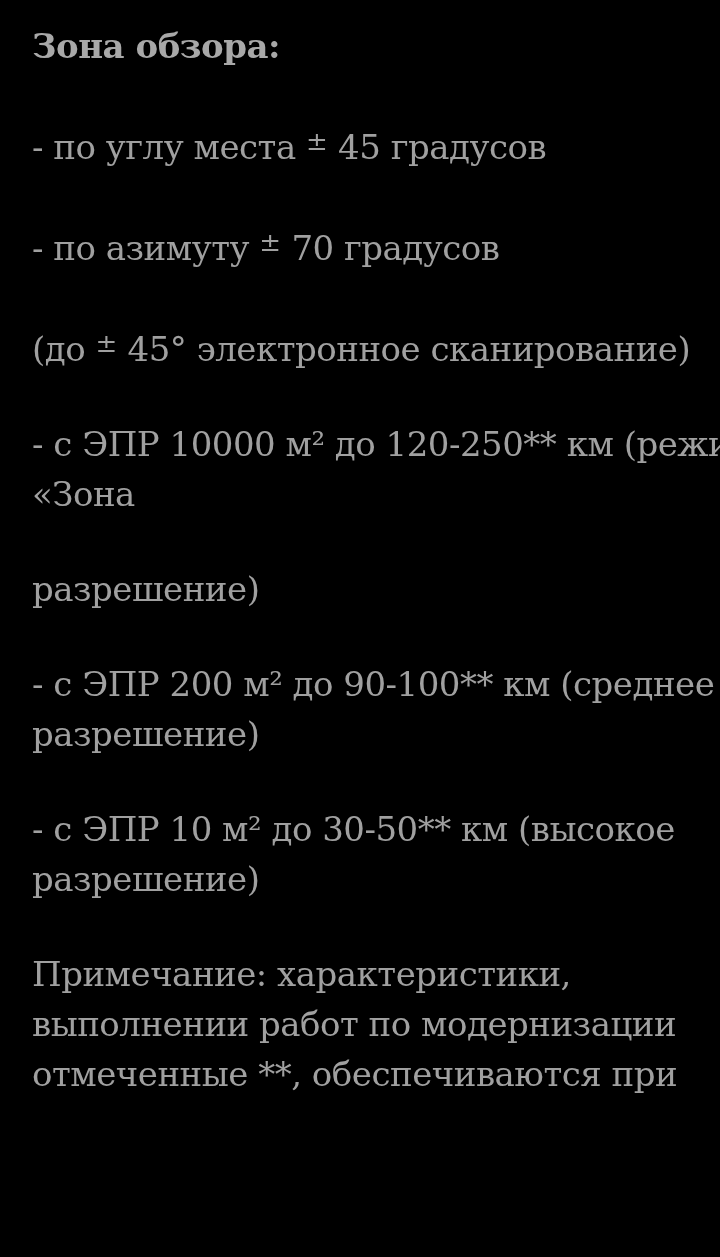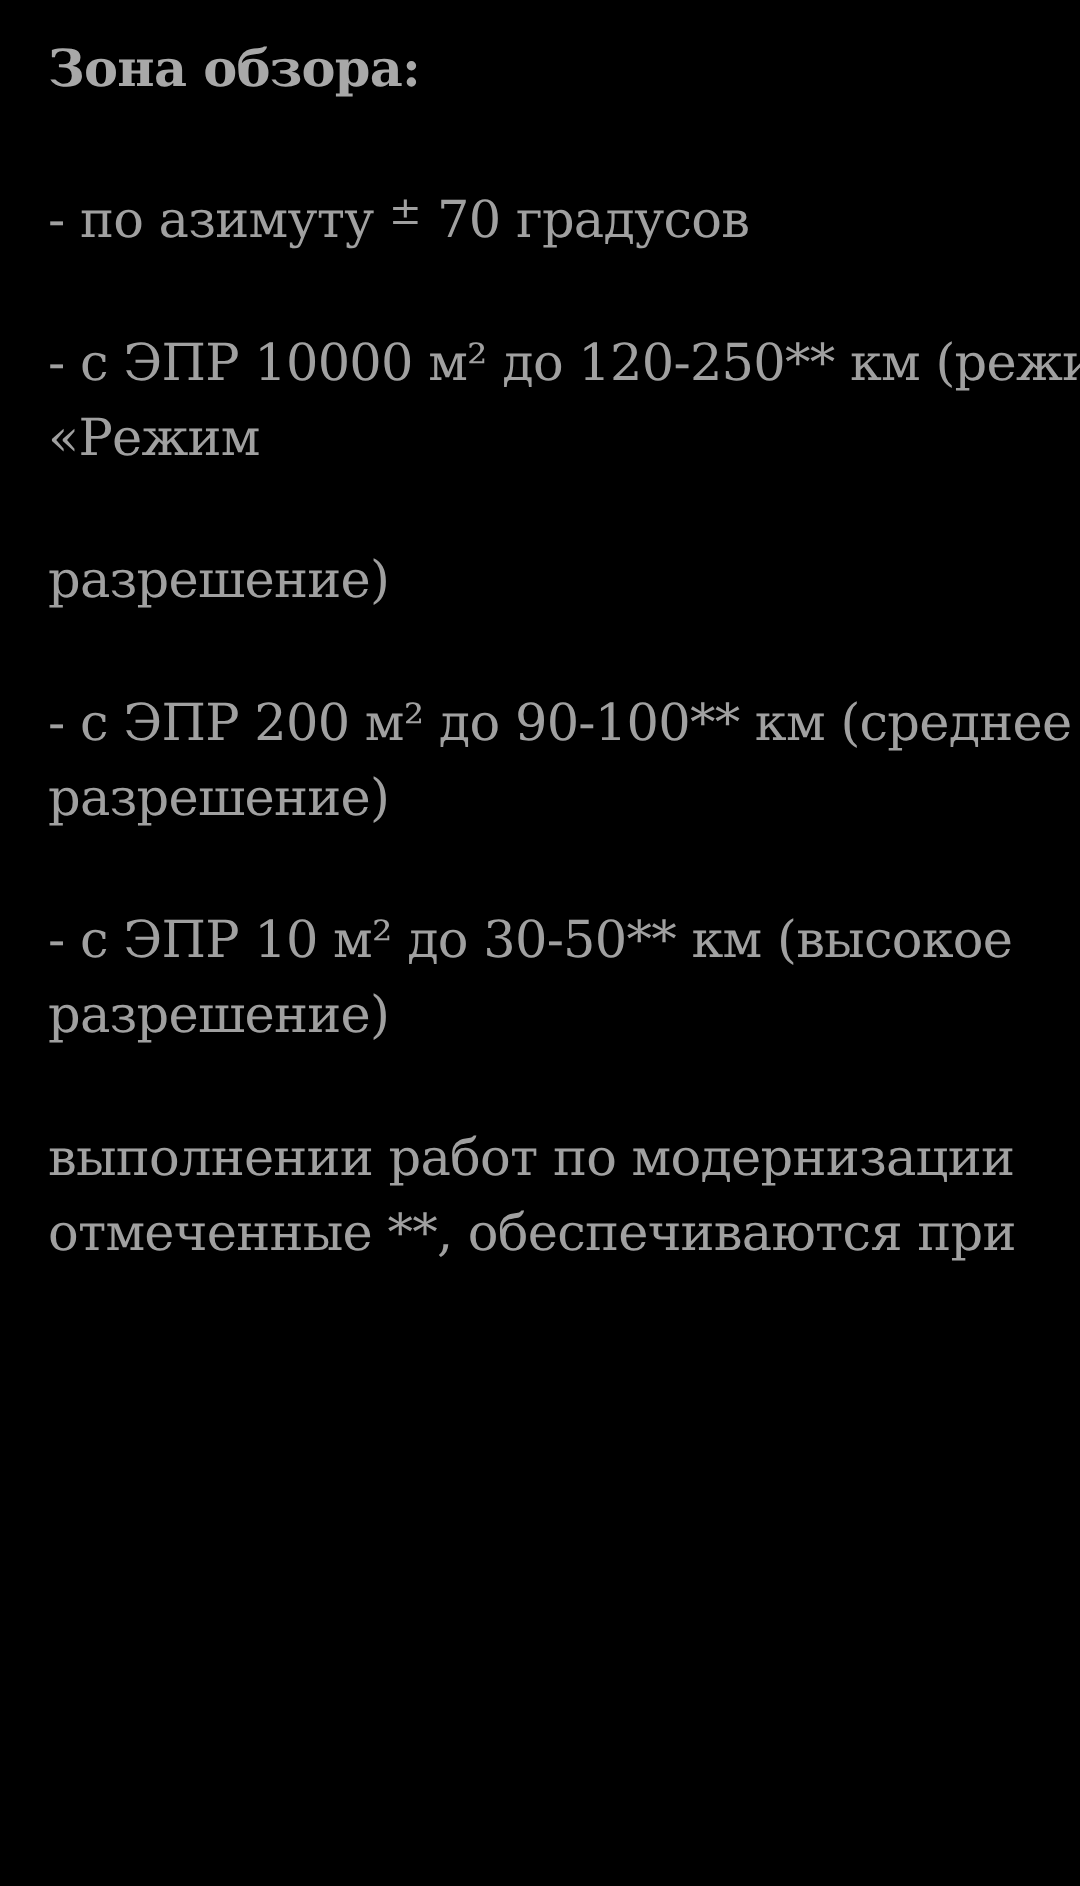--- a/index.html
+++ b/index.html
@@ -42,34 +42,41 @@
   }
 </style>
 </head>
 <body>
 
 <main class="article">
     <p class="para heading">
       <span class="line">Зона обзора:</span>
     </p>
     <p class="para">
+      <span class="line">- по углу места <span class="sup">±</span> 45 градусов</span>
+    </p>
+    <p class="para">
       <span class="line">- по азимуту <span class="sup">±</span> 70 градусов</span>
     </p>
     <p class="para">
+      <span class="line">(до <span class="sup">±</span> 45° электронное сканирование)</span>
+    </p>
+    <p class="para">
       <span class="line">- с ЭПР 10000 м² до 120-250** км (режим</span>
-      <span class="line">«Режим</span>
+      <span class="line">«Зона</span>
     </p>
     <p class="para">
       <span class="line">разрешение)</span>
     </p>
     <p class="para">
       <span class="line">- с ЭПР 200 м² до 90-100** км (среднее</span>
       <span class="line">разрешение)</span>
     </p>
     <p class="para">
       <span class="line">- с ЭПР 10 м² до 30-50** км (высокое</span>
       <span class="line">разрешение)</span>
     </p>
     <p class="para">
+      <span class="line">Примечание: характеристики,</span>
       <span class="line">выполнении работ по модернизации</span>
       <span class="line">отмеченные **, обеспечиваются при</span>
     </p>
   </main>
 
 </body></html>

